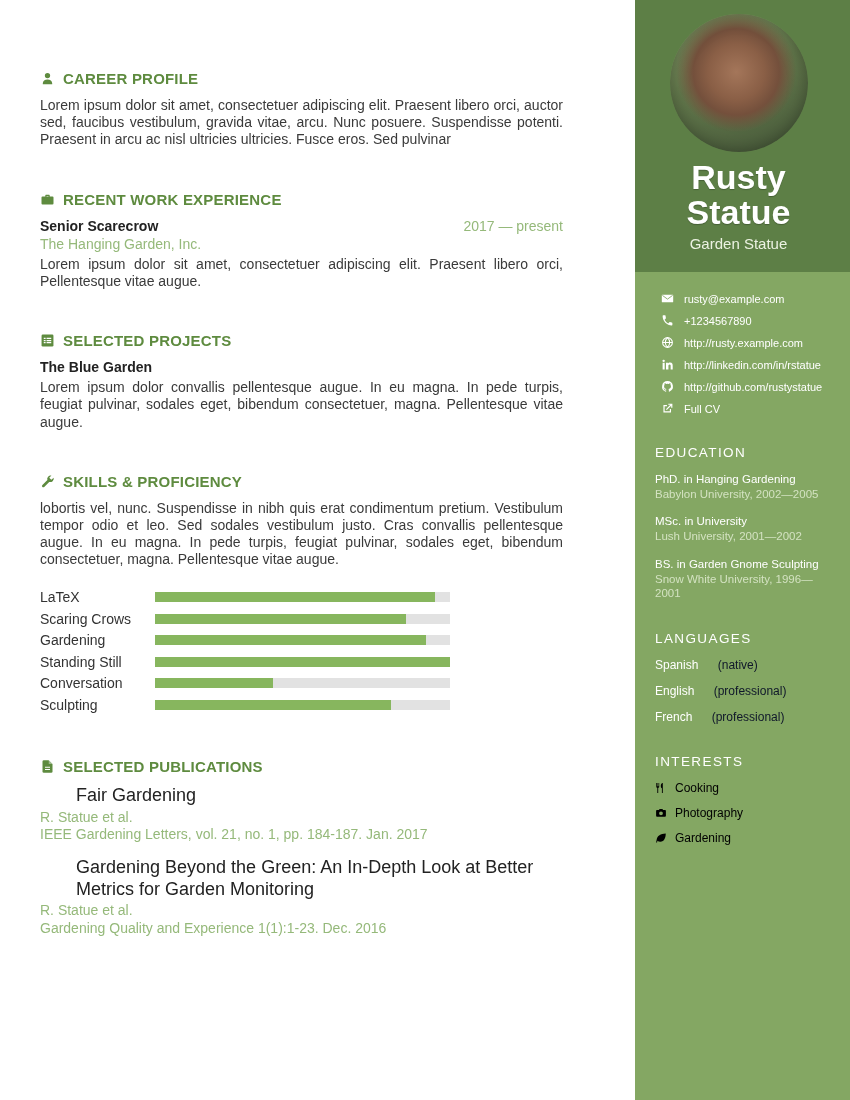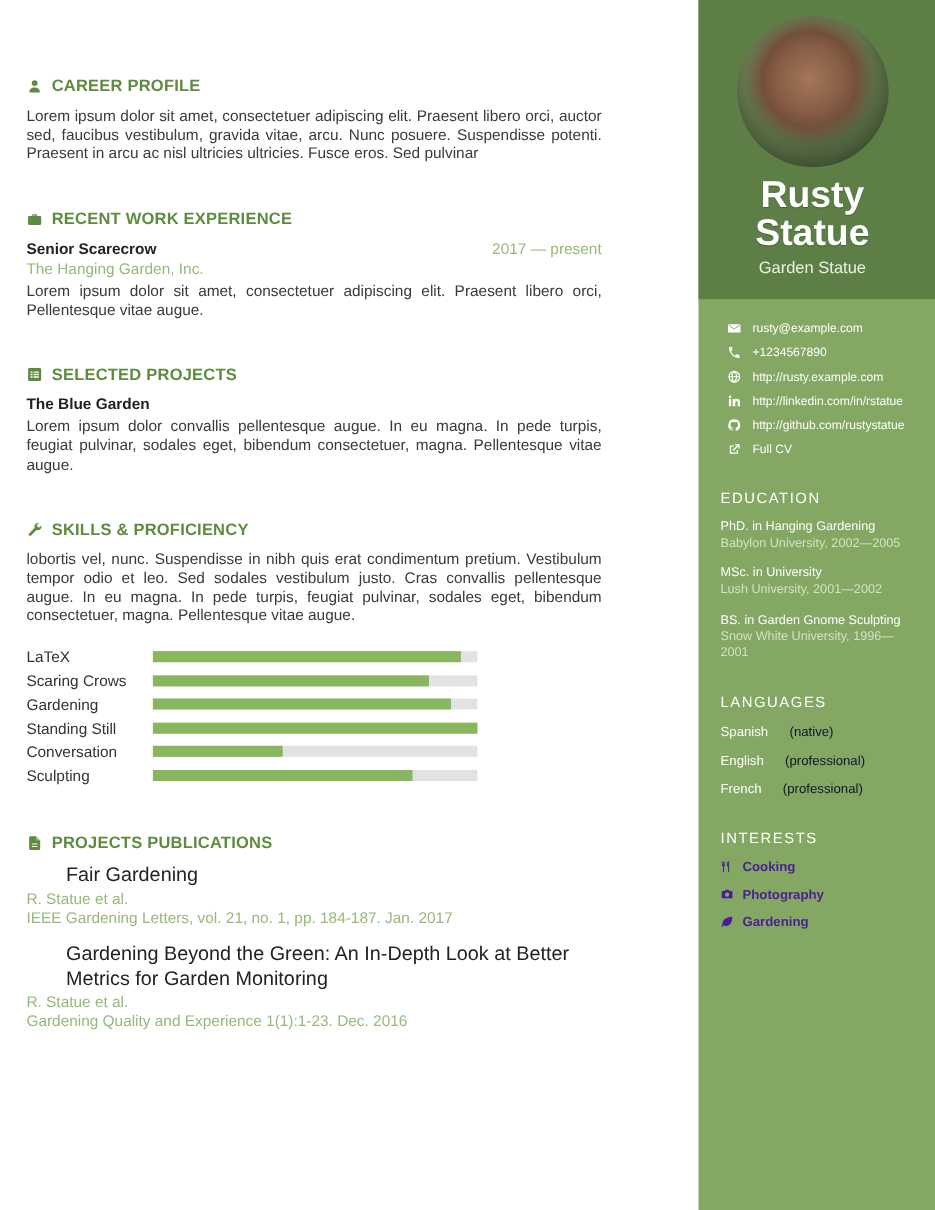--- a/index.html
+++ b/index.html
@@ -1,21 +1,21 @@
 <!DOCTYPE html>
 <html><head>
 <meta charset="utf-8">
 <style>
   * { box-sizing: border-box; }
   html, body { margin: 0; padding: 0; background: #fff; }
   body { font-family: "Liberation Sans", "DejaVu Sans", sans-serif; }
   .page { position: relative; width: 850px; height: 1100px; background: #fff; overflow: hidden; }
 
   
-  .main { position: absolute; left: 24px; top: 70px; width: 523px; }
+  .main { position: absolute; left: 40px; top: 70px; width: 523px; }
   .sec { margin-top: 42px; }
   .sec:first-child { margin-top: 0; }
   .sec-head { display: flex; align-items: center; gap: 8px; color: #5e8b3f; font-size: 15px; font-weight: bold; letter-spacing: .2px; margin: 0 0 10px 0; }
   .sec-head .icon { width: 15px; height: 15px; display: inline-flex; flex: 0 0 15px; }
   .sec-head svg { width: 15px; height: 15px; }
   p.body { margin: 0; font-size: 14px; line-height: 1.23; color: #3a3a3a; text-align: justify; }
 
   .job-head { display: flex; justify-content: space-between; align-items: baseline; font-size: 14px; margin-bottom: 2px; }
   .job-title { font-weight: bold; color: #222; }
   .job-dates { color: #95b97a; }
@@ -54,21 +54,21 @@
   .edu { margin-left: 20px; margin-right: 14px; }
   .edu-item { margin-bottom: 13px; }
   .edu-degree { color: #fff; font-size: 11.5px; line-height: 1.28; }
   .edu-school { color: #d3e2c1; font-size: 11.5px; line-height: 1.28; }
 
   .langs { margin-left: 20px; }
   .lang-item { margin-bottom: 12px; font-size: 12px; color: #fff; }
   .lang-level { color: #0f172a; margin-left: 16px; }
 
   .ints { margin-left: 20px; }
-  .int-item { display: flex; align-items: center; gap: 8px; margin-bottom: 11px; font-size: 12px; color: #4c1d95; font-weight: bold; }
+  .int-item { display: flex; align-items: center; gap: 8px; margin-bottom: 11px; font-size: 12px; color: #000000; }
   .int-item .iicon { width: 12px; height: 12px; flex: 0 0 12px; display: inline-flex; }
   .int-item svg { width: 12px; height: 12px; }
 </style>
 </head>
 <body>
 
 <div class="page">
 
   <main class="main">
 
@@ -172,21 +172,21 @@
 
     <section class="sec">
       <h2 class="sec-head">
         <span class="icon">
           <svg viewBox="0 0 24 24" fill="currentColor">
               <path d="M6 2h8l6 6v12a2 2 0 01-2 2H6a2 2 0 01-2-2V4a2 2 0 012-2z"></path>
               <path fill="#ffffff" opacity=".4" d="M14 2v6h6z"></path>
               <path fill="#ffffff" d="M8 12.5h8v1.6H8zM8 16h8v1.6H8z"></path>
             </svg>
         </span>
-        <span>PROJECTS PUBLICATIONS</span>
+        <span>SELECTED PUBLICATIONS</span>
       </h2>
 
       <div class="pub-item">
         <div class="pub-title">Fair Gardening</div>
         <div class="pub-authors">R. Statue et al.</div>
         <div class="pub-venue">IEEE Gardening Letters, vol. 21, no. 1, pp. 184-187. Jan. 2017</div>
       </div>
 
       <div class="pub-item">
         <div class="pub-title">Gardening Beyond the Green: An In-Depth Look at Better Metrics for Garden Monitoring</div>

